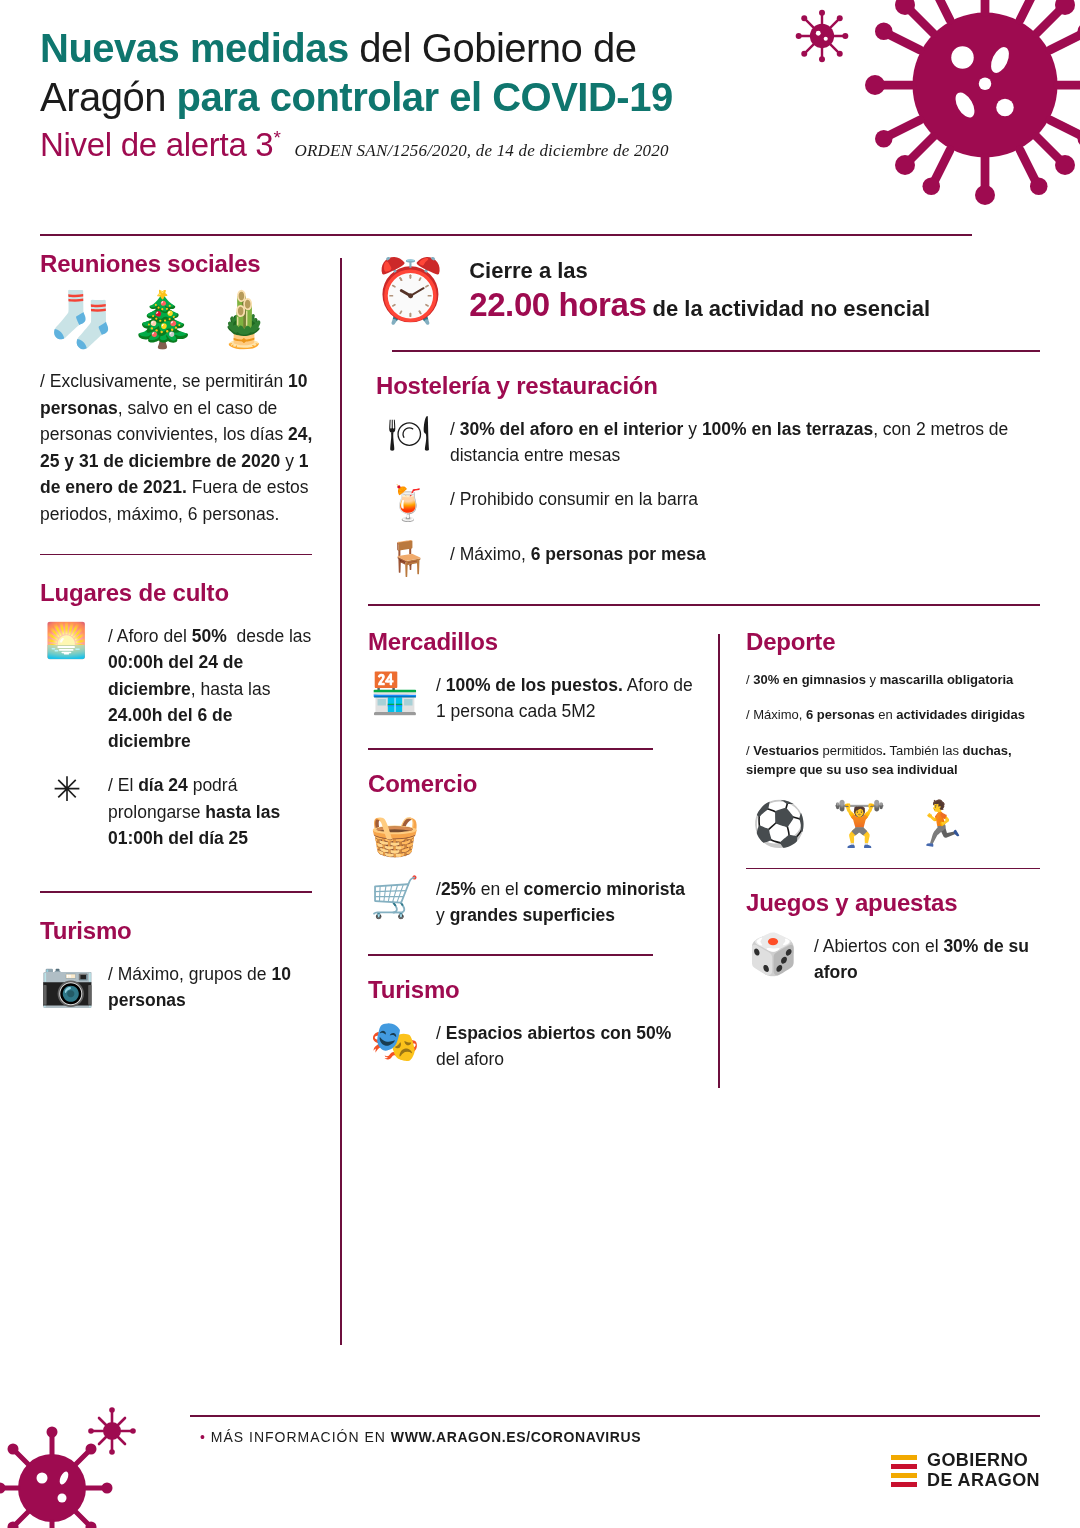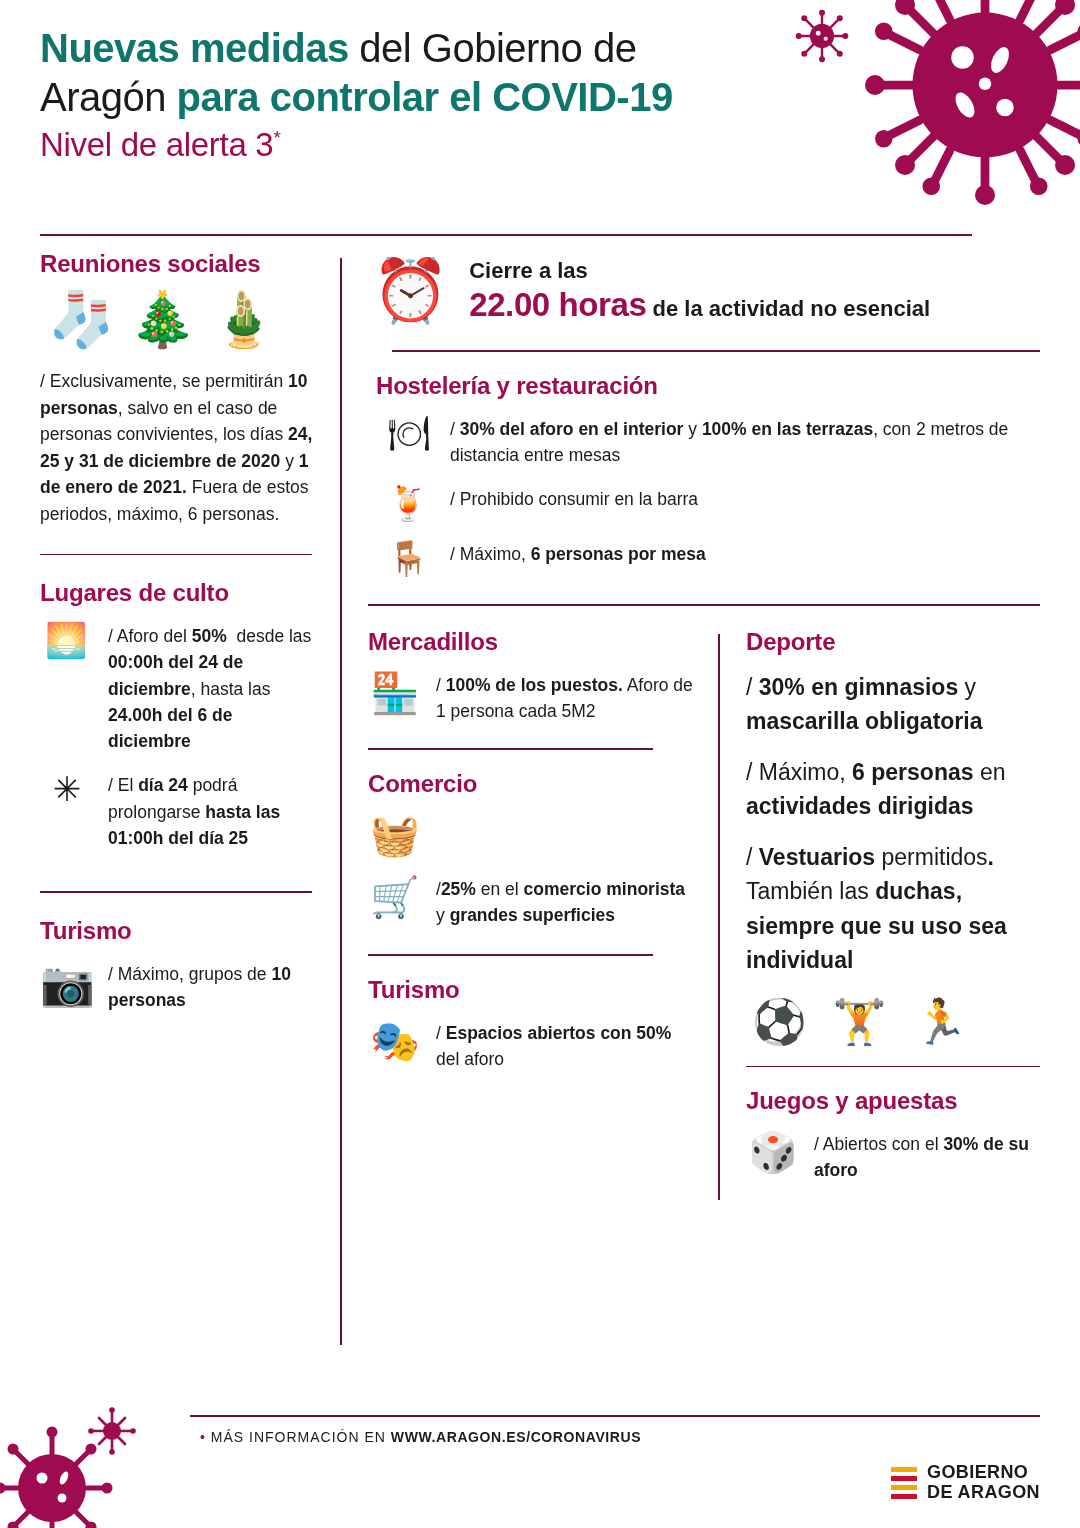--- a/index.html
+++ b/index.html
@@ -154,21 +154,21 @@
     line-height: 1.15;
   }
   .item .txt {
     font-size: 17.5px;
     line-height: 1.5;
     padding-top: 2px;
   }
   .item .txt b { font-weight: bold; }
 
   .plain-item {
-    font-size: 23px;
+    font-size: 13px;
     line-height: 1.5;
     margin-bottom: 16px;
   }
   .plain-item b { font-weight: bold; }
 
   
   .top-banner {
     display: flex;
     align-items: center;
     gap: 20px;
@@ -240,21 +240,21 @@
   .virus-bl {
     position: absolute;
     left: 0;
     bottom: -10px;
     width: 165px;
     height: 150px;
   }
   .gob-logo {
     position: absolute;
     right: 40px;
-    bottom: 26px;
+    bottom: 38px;
     display: flex;
     align-items: center;
     gap: 10px;
   }
   .gob-bars {
     width: 26px;
     height: 32px;
     display: flex;
     flex-direction: column;
     justify-content: space-between;
@@ -280,20 +280,21 @@
 
 <div class="header">
   <div class="title-line">
     <span class="mag">Nuevas medidas</span><span class="blk"> del Gobierno de</span>
   </div>
   <div class="title-line">
     <span class="blk">Aragón </span><span class="mag">para controlar el COVID-19</span>
   </div>
   <div class="title-sub-row">
     <div class="nivel"><span>Nivel de alerta 3</span><sup>*</sup></div>
+    <div class="orden">ORDEN SAN/1256/2020, de 14 de diciembre de 2020</div>
   </div>
   <div class="header-rule"></div>
 
   <svg class="virus-big" viewBox="0 0 200 200">
     <g fill="#9e0b50">
       <circle cx="100" cy="100" r="58"></circle>
       <g stroke="#9e0b50" stroke-width="7" stroke-linecap="round">
         <line x1="100" y1="42" x2="100" y2="16"></line>
           <line x1="100" y1="158" x2="100" y2="184"></line>
         <line x1="42" y1="100" x2="16" y2="100"></line>

